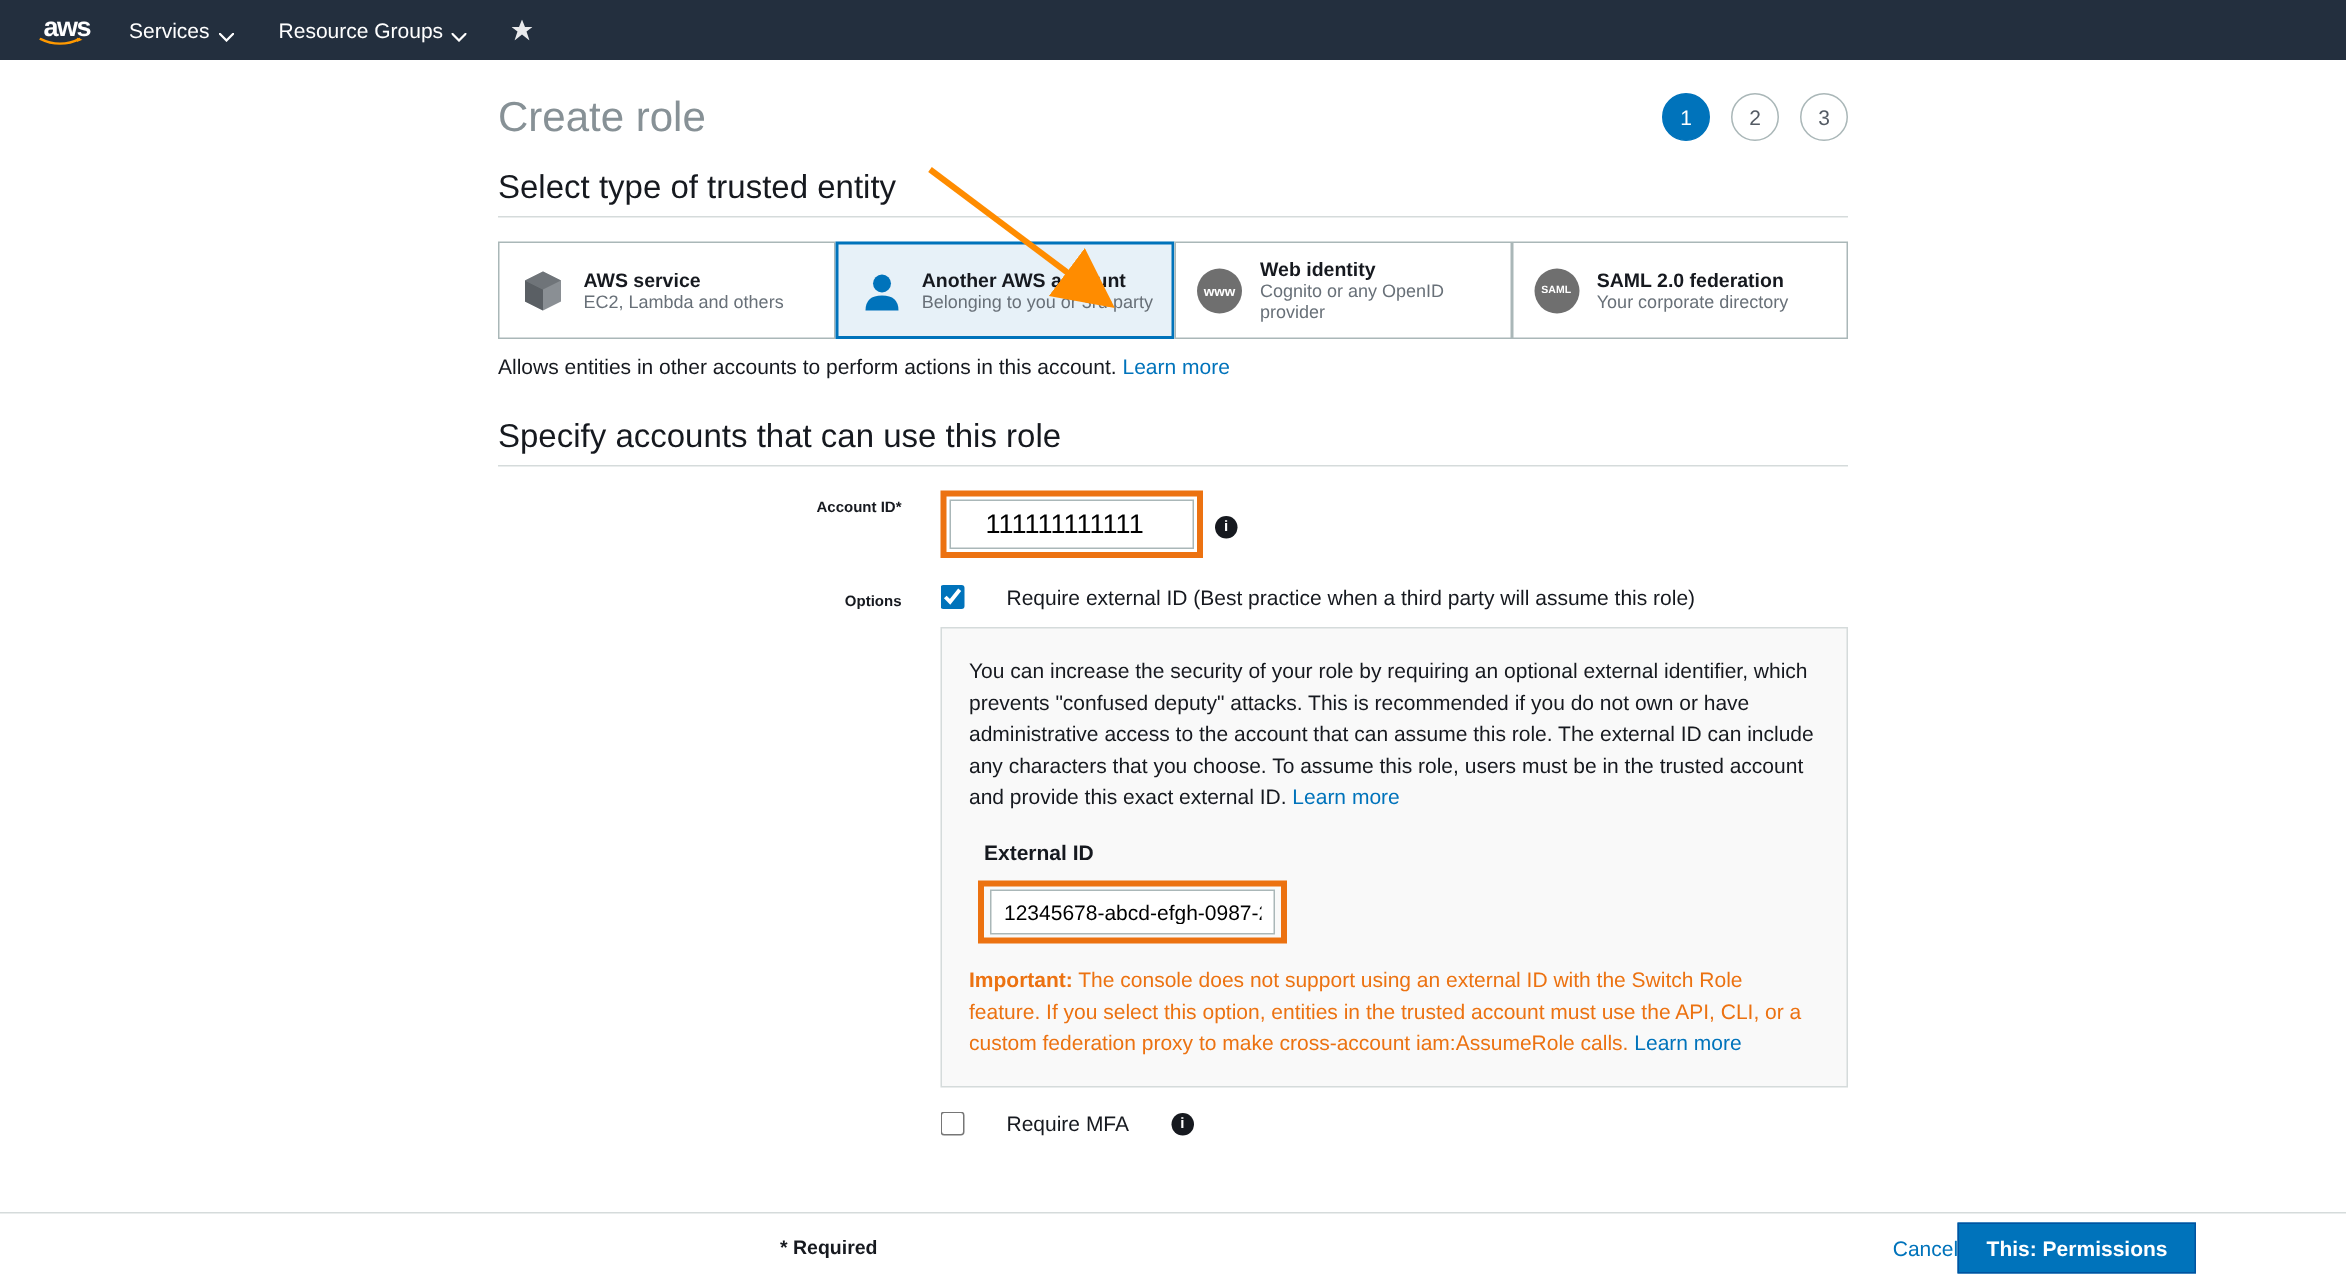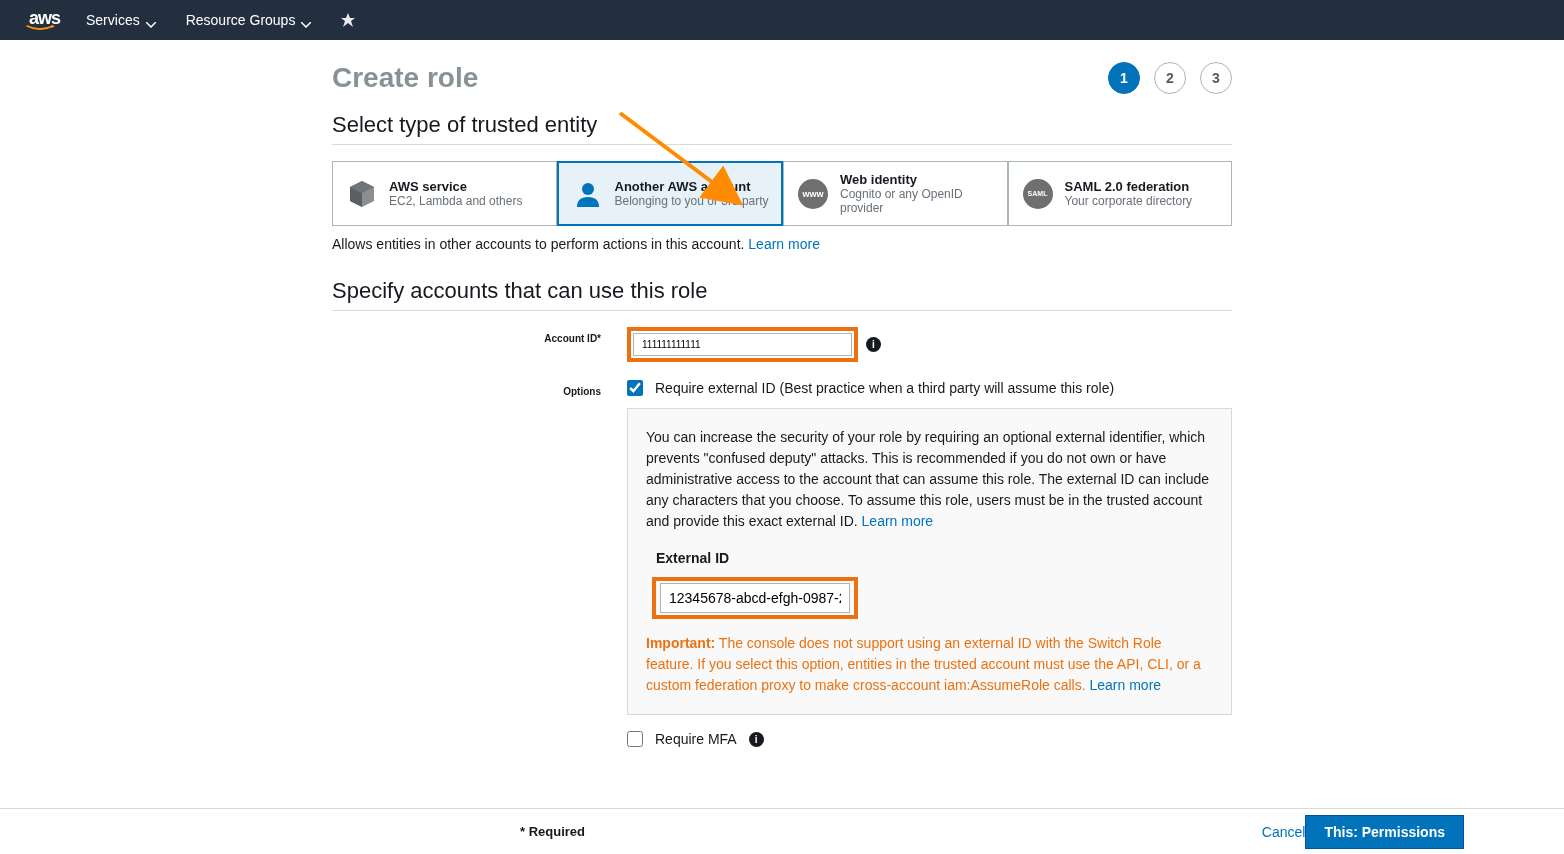--- a/index.html
+++ b/index.html
@@ -10,46 +10,46 @@
   .topnav .logo { font-family: Arial, sans-serif; display: flex; flex-direction: column; align-items: flex-end; margin-right: 26px; }
   .topnav .logo-text { font-weight: 700; font-size: 18px; letter-spacing: -1px; line-height: 1; }
   .topnav .logo-smile { width: 40px; height: 6px; margin-top: -2px; }
   .topnav .nav-item { display: flex; align-items: flex-end; margin-right: 30px; cursor: pointer; font-size: 14px; }
   .topnav .caret { margin-left: 6px; display:inline-block; }
   .pin-icon { opacity: .9; }
 
   
   .page { max-width: 900px; margin: 0 auto; padding: 22px 0 80px 0; }
 
-  .page-title { font-size: 28px; font-weight: 700; color: #879196; margin-bottom: 18px; display:flex; align-items:center; justify-content:space-between;}
+  .page-title { font-size: 28px; font-weight: 400; color: #879196; margin-bottom: 18px; display:flex; align-items:center; justify-content:space-between;}
   .steps { display:flex; gap:14px; }
   .step { width:32px; height:32px; border-radius:50%; border:1px solid #aab7b8; display:flex; align-items:center; justify-content:center; font-size:14px; color:#545b64;}
   .step.active { background:#0073bb; color:#fff; border-color:#0073bb;}
 
   .section-heading { font-size: 22px; font-weight: 400; color:#16191f; padding-bottom:6px; border-bottom:1px solid #d5dbdb; margin-bottom:16px;}
 
   .entity-cards { display:flex; margin-bottom:10px;}
   .entity-card { flex:1; border:1px solid #aab7b8; padding:10px 12px; display:flex; align-items:center; gap:10px; cursor:pointer; background:#fff;}
   .entity-card.selected { border:2px solid #0073bb; background:#e7f1f8;}
   .entity-card .icon { width:34px; height:34px; flex-shrink:0; display:flex; align-items:center; justify-content:center;}
   .entity-card .title { font-weight:700; font-size:13px; color:#16191f;}
   .entity-card .sub { font-size:12px; color:#687078;}
 
   .desc-row { font-size:14px; color:#16191f; margin-bottom:26px;}
   .desc-row a { color:#0073bb; text-decoration:none;}
 
   .form-row { display:flex; align-items:flex-start; margin-bottom:18px; }
   .form-label { width:295px; text-align:right; padding-right:26px; font-weight:700; padding-top:6px; font-size:10px;}
   .form-control { flex:1; }
-  input[type=text].text-input { width:219px; padding:5px 8px; border:1px solid #aab7b8; font-size:10px;}
+  input[type=text].text-input { width:163px; padding:5px 23px; border:1px solid #aab7b8; font-size:18px;}
   .highlight-box { border:4px solid #ec7211; padding:2px; display:inline-block;}
   .highlight-box input { border:1px solid #aab7b8;}
   .info-icon-inline { display:inline-block; margin-left:4px;}
 
-  .checkbox-row { display:flex; align-items:center; gap:12px; margin-bottom:12px;}
+  .checkbox-row { display:flex; align-items:center; gap:28px; margin-bottom:12px;}
   .checkbox-row input[type=checkbox]{ width:16px; height:16px; accent-color:#0073bb;}
   .checkbox-label { font-size:14px; }
 
   .callout-box { border:1px solid #d5dbdb; background:#f9f9f9; padding:18px; font-size:14px; line-height:1.5; color:#16191f;}
   .callout-box a { color:#0073bb; text-decoration:none;}
   .ext-id-label { font-weight:700; margin:16px 0 8px 10px;}
   .ext-id-highlight { border:4px solid #ec7211; padding:2px 4px; display:inline-block; margin-left:6px;}
   .ext-id-highlight input { width:190px; padding:6px 8px; border:1px solid #aab7b8; font-size:14px;}
   .important-text { color:#ec7211; margin-top:14px; font-size:14px;}
   .important-text strong { font-weight:700;}

